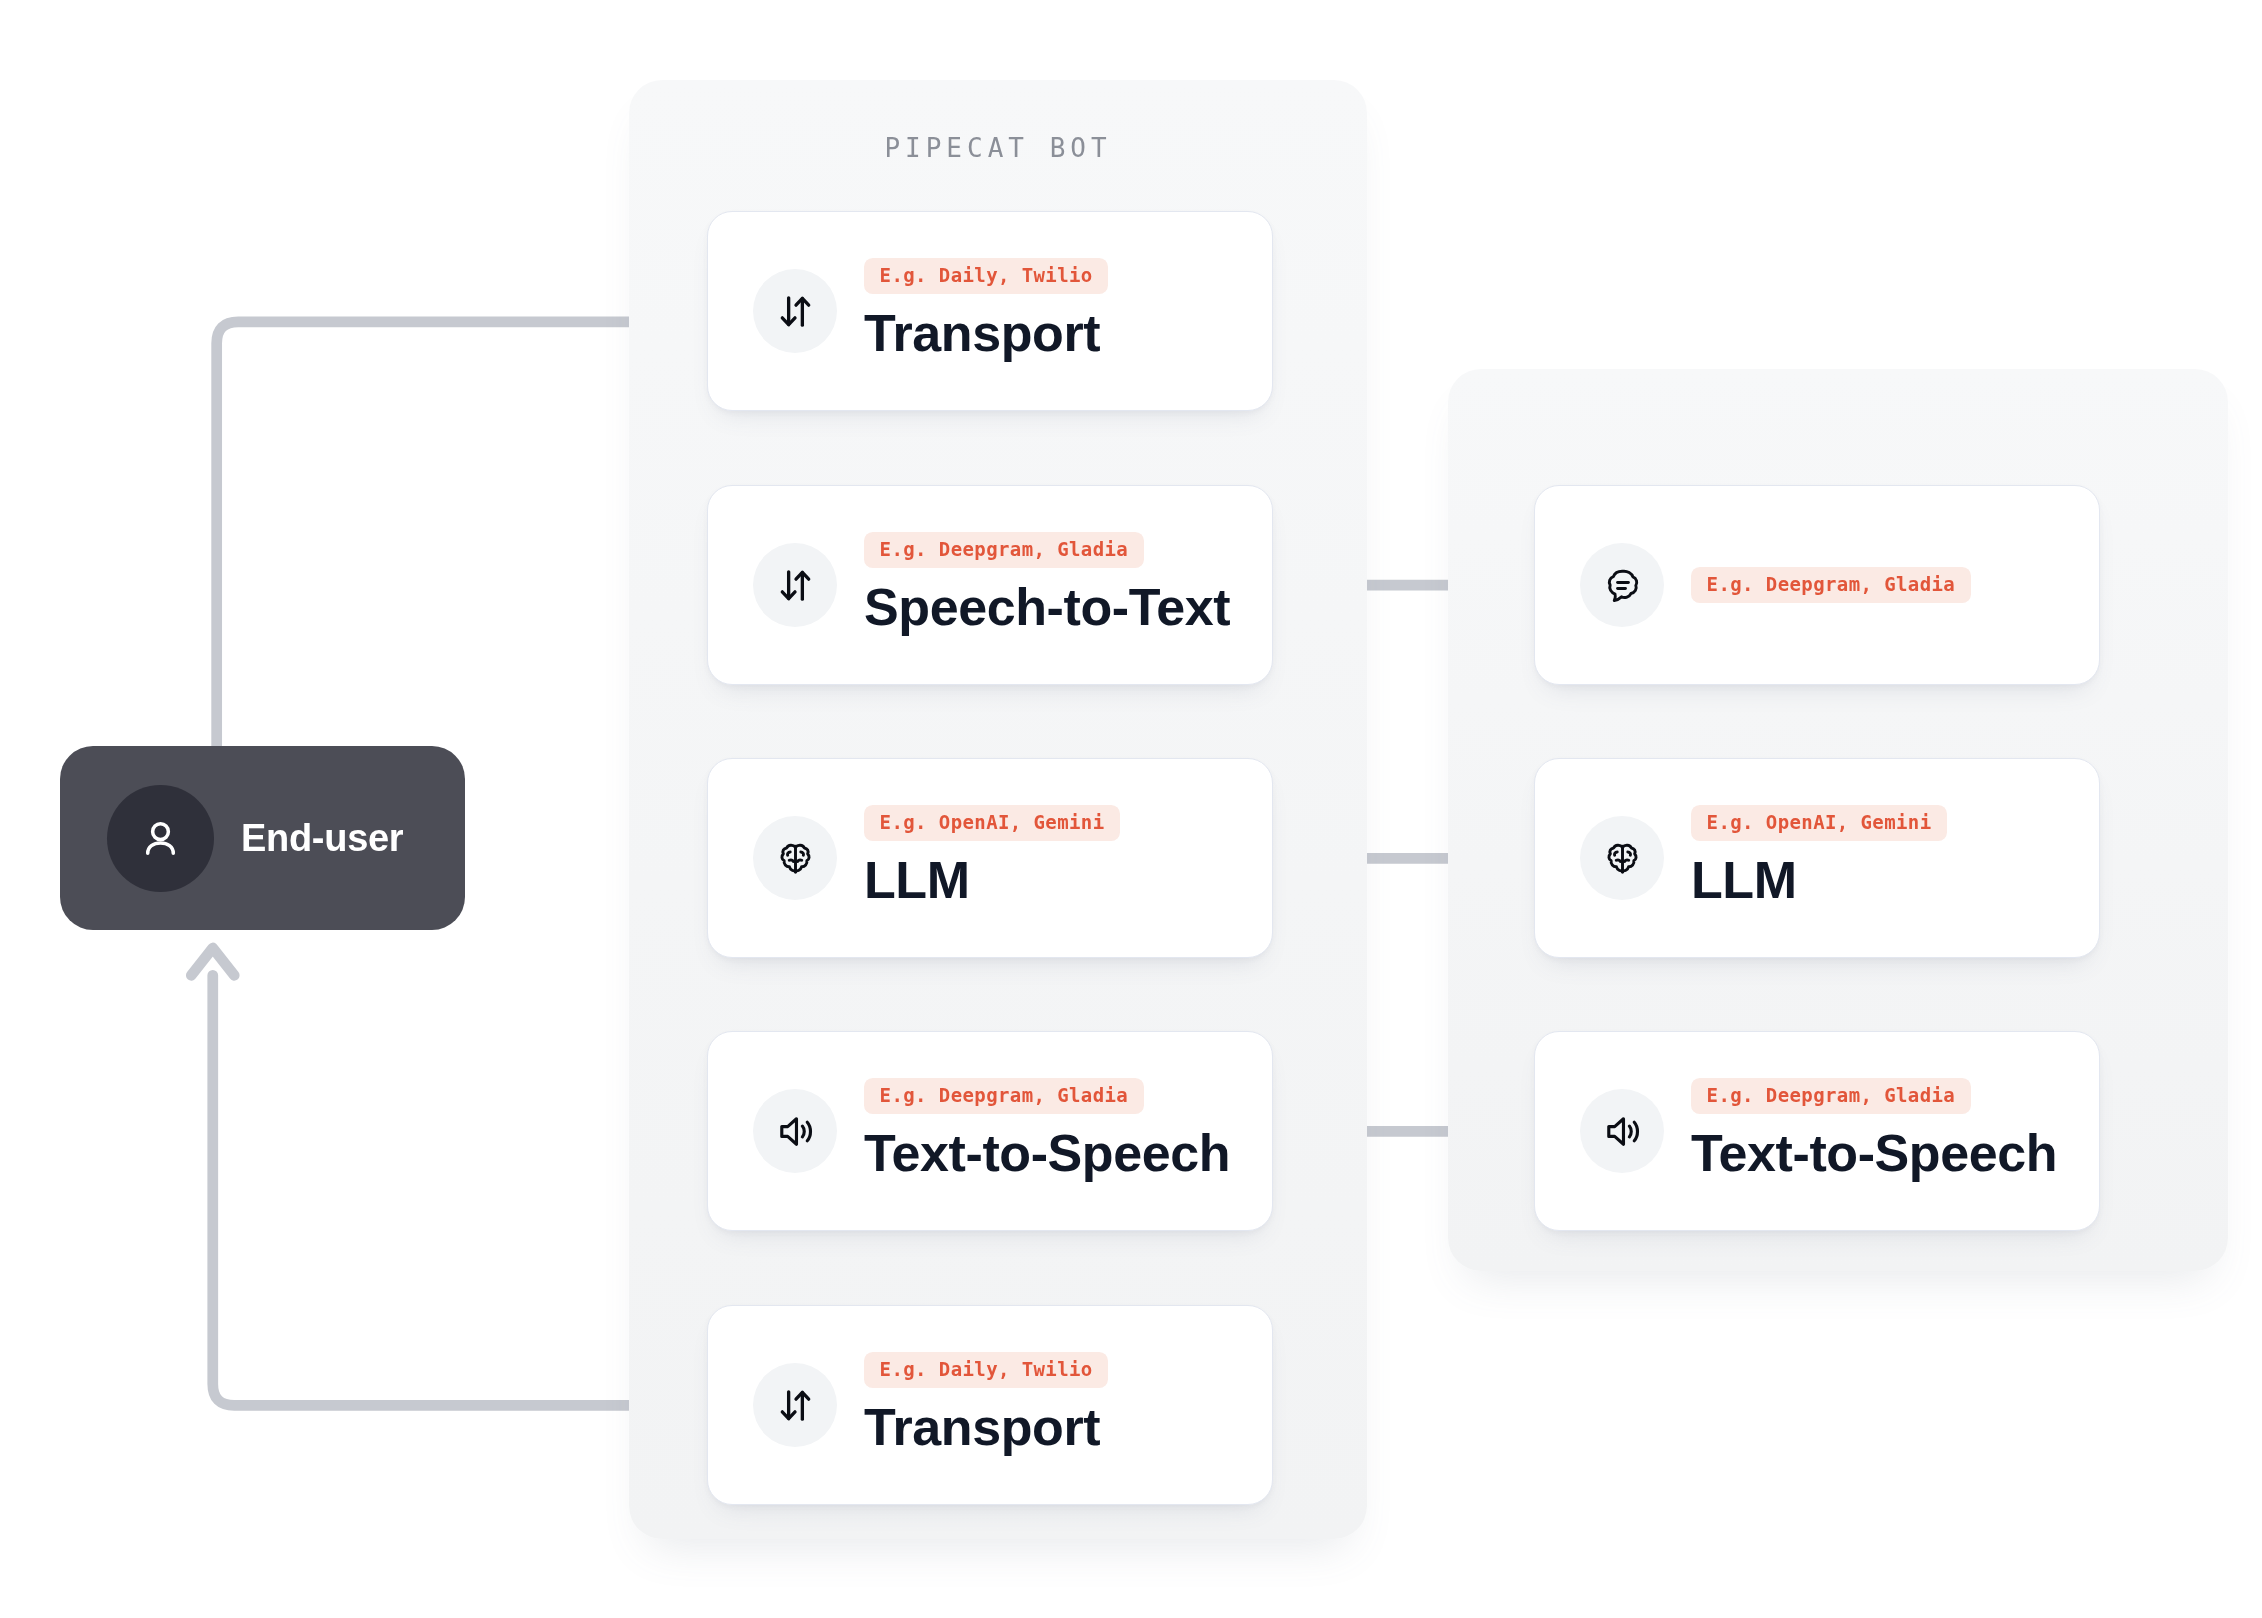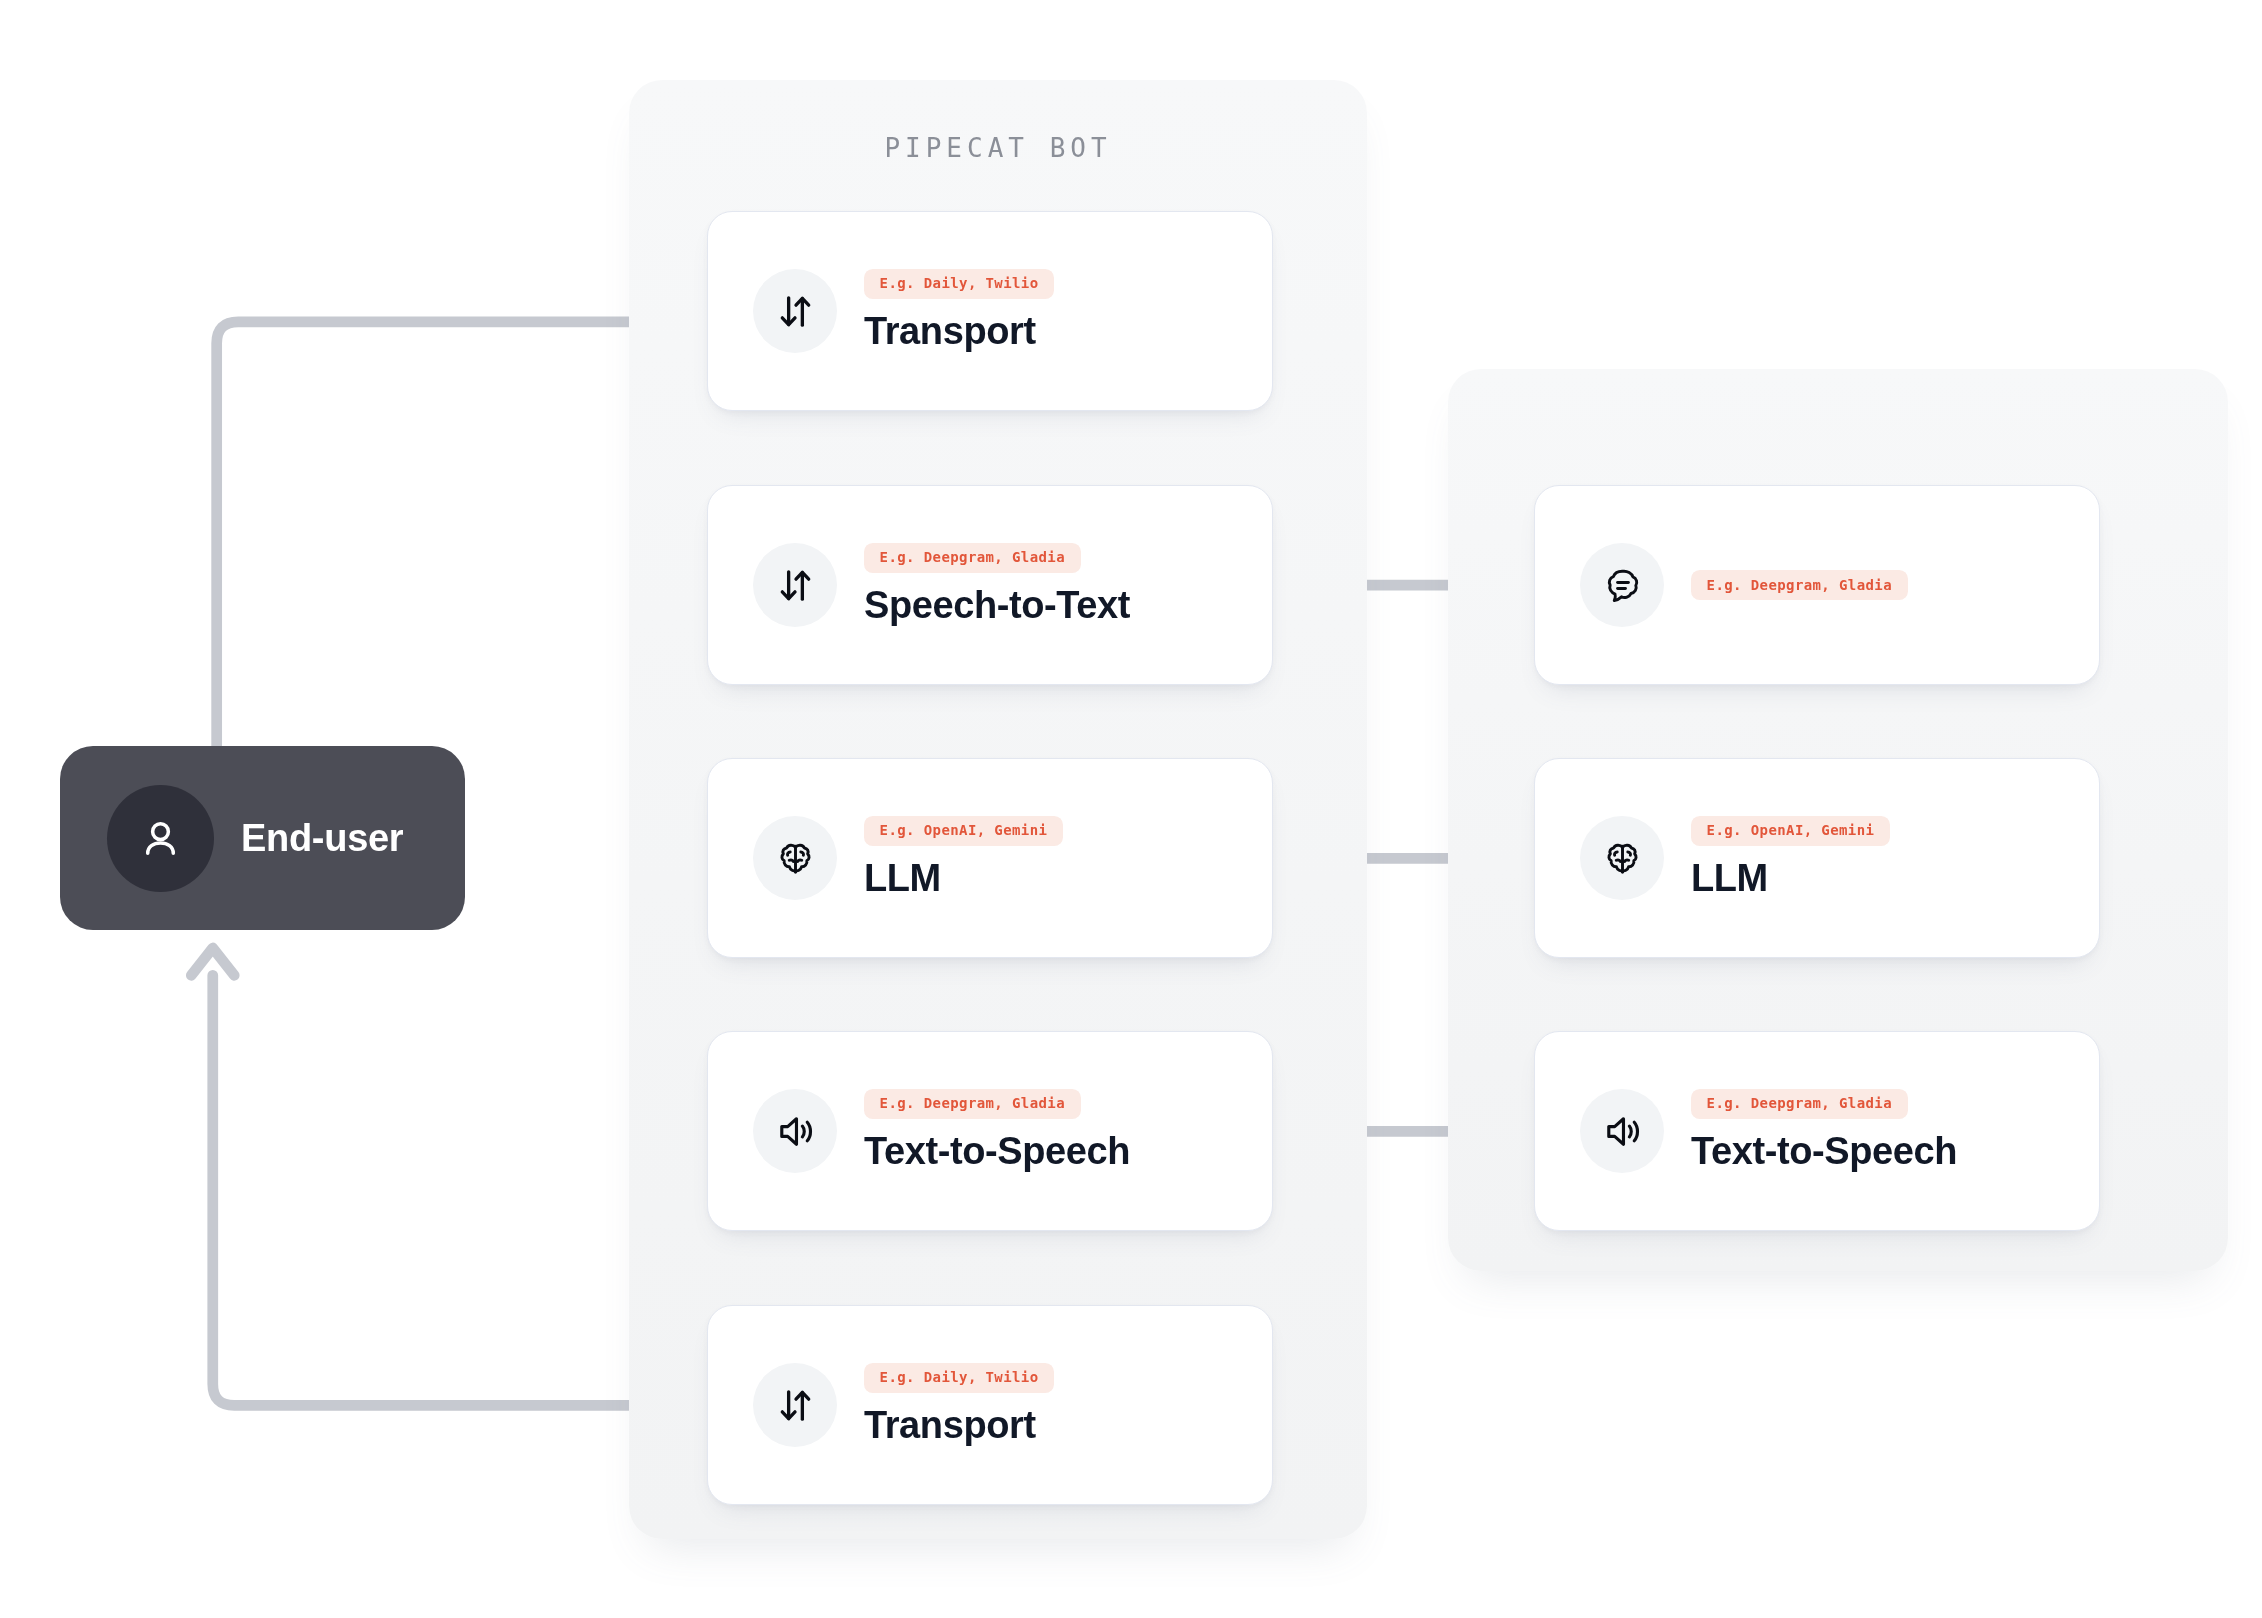--- a/index.html
+++ b/index.html
@@ -78,32 +78,32 @@
     flex-direction: column;
     align-items: flex-start;
     justify-content: center;
   }
   .badge {
     display: inline-block;
     background: #fbeae4;
     color: #e2563a;
     font-family: "DejaVu Sans Mono", "Liberation Mono", monospace;
     font-weight: 700;
-    font-size: 14px;
+    font-size: 19px;
     letter-spacing: 0.4px;
     padding: 7.8px 15.6px 8.8px 15.6px;
     border-radius: 8.8px;
     line-height: 1;
     white-space: nowrap;
   }
   .card-title {
     margin-top: 10.7px;
     font-family: "Liberation Sans", sans-serif;
     font-weight: 700;
-    font-size: 38px;
+    font-size: 52px;
     color: #111827;
     letter-spacing: -0.4px;
     line-height: 1.15;
     white-space: nowrap;
   }
   .card.no-title .card-body { justify-content: center; }
 
   
   #card-transport-in  { left: 707px; top: 211px;  width: 566px; height: 200px; }
   #card-stt           { left: 707px; top: 485px;  width: 566px; height: 200px; }

